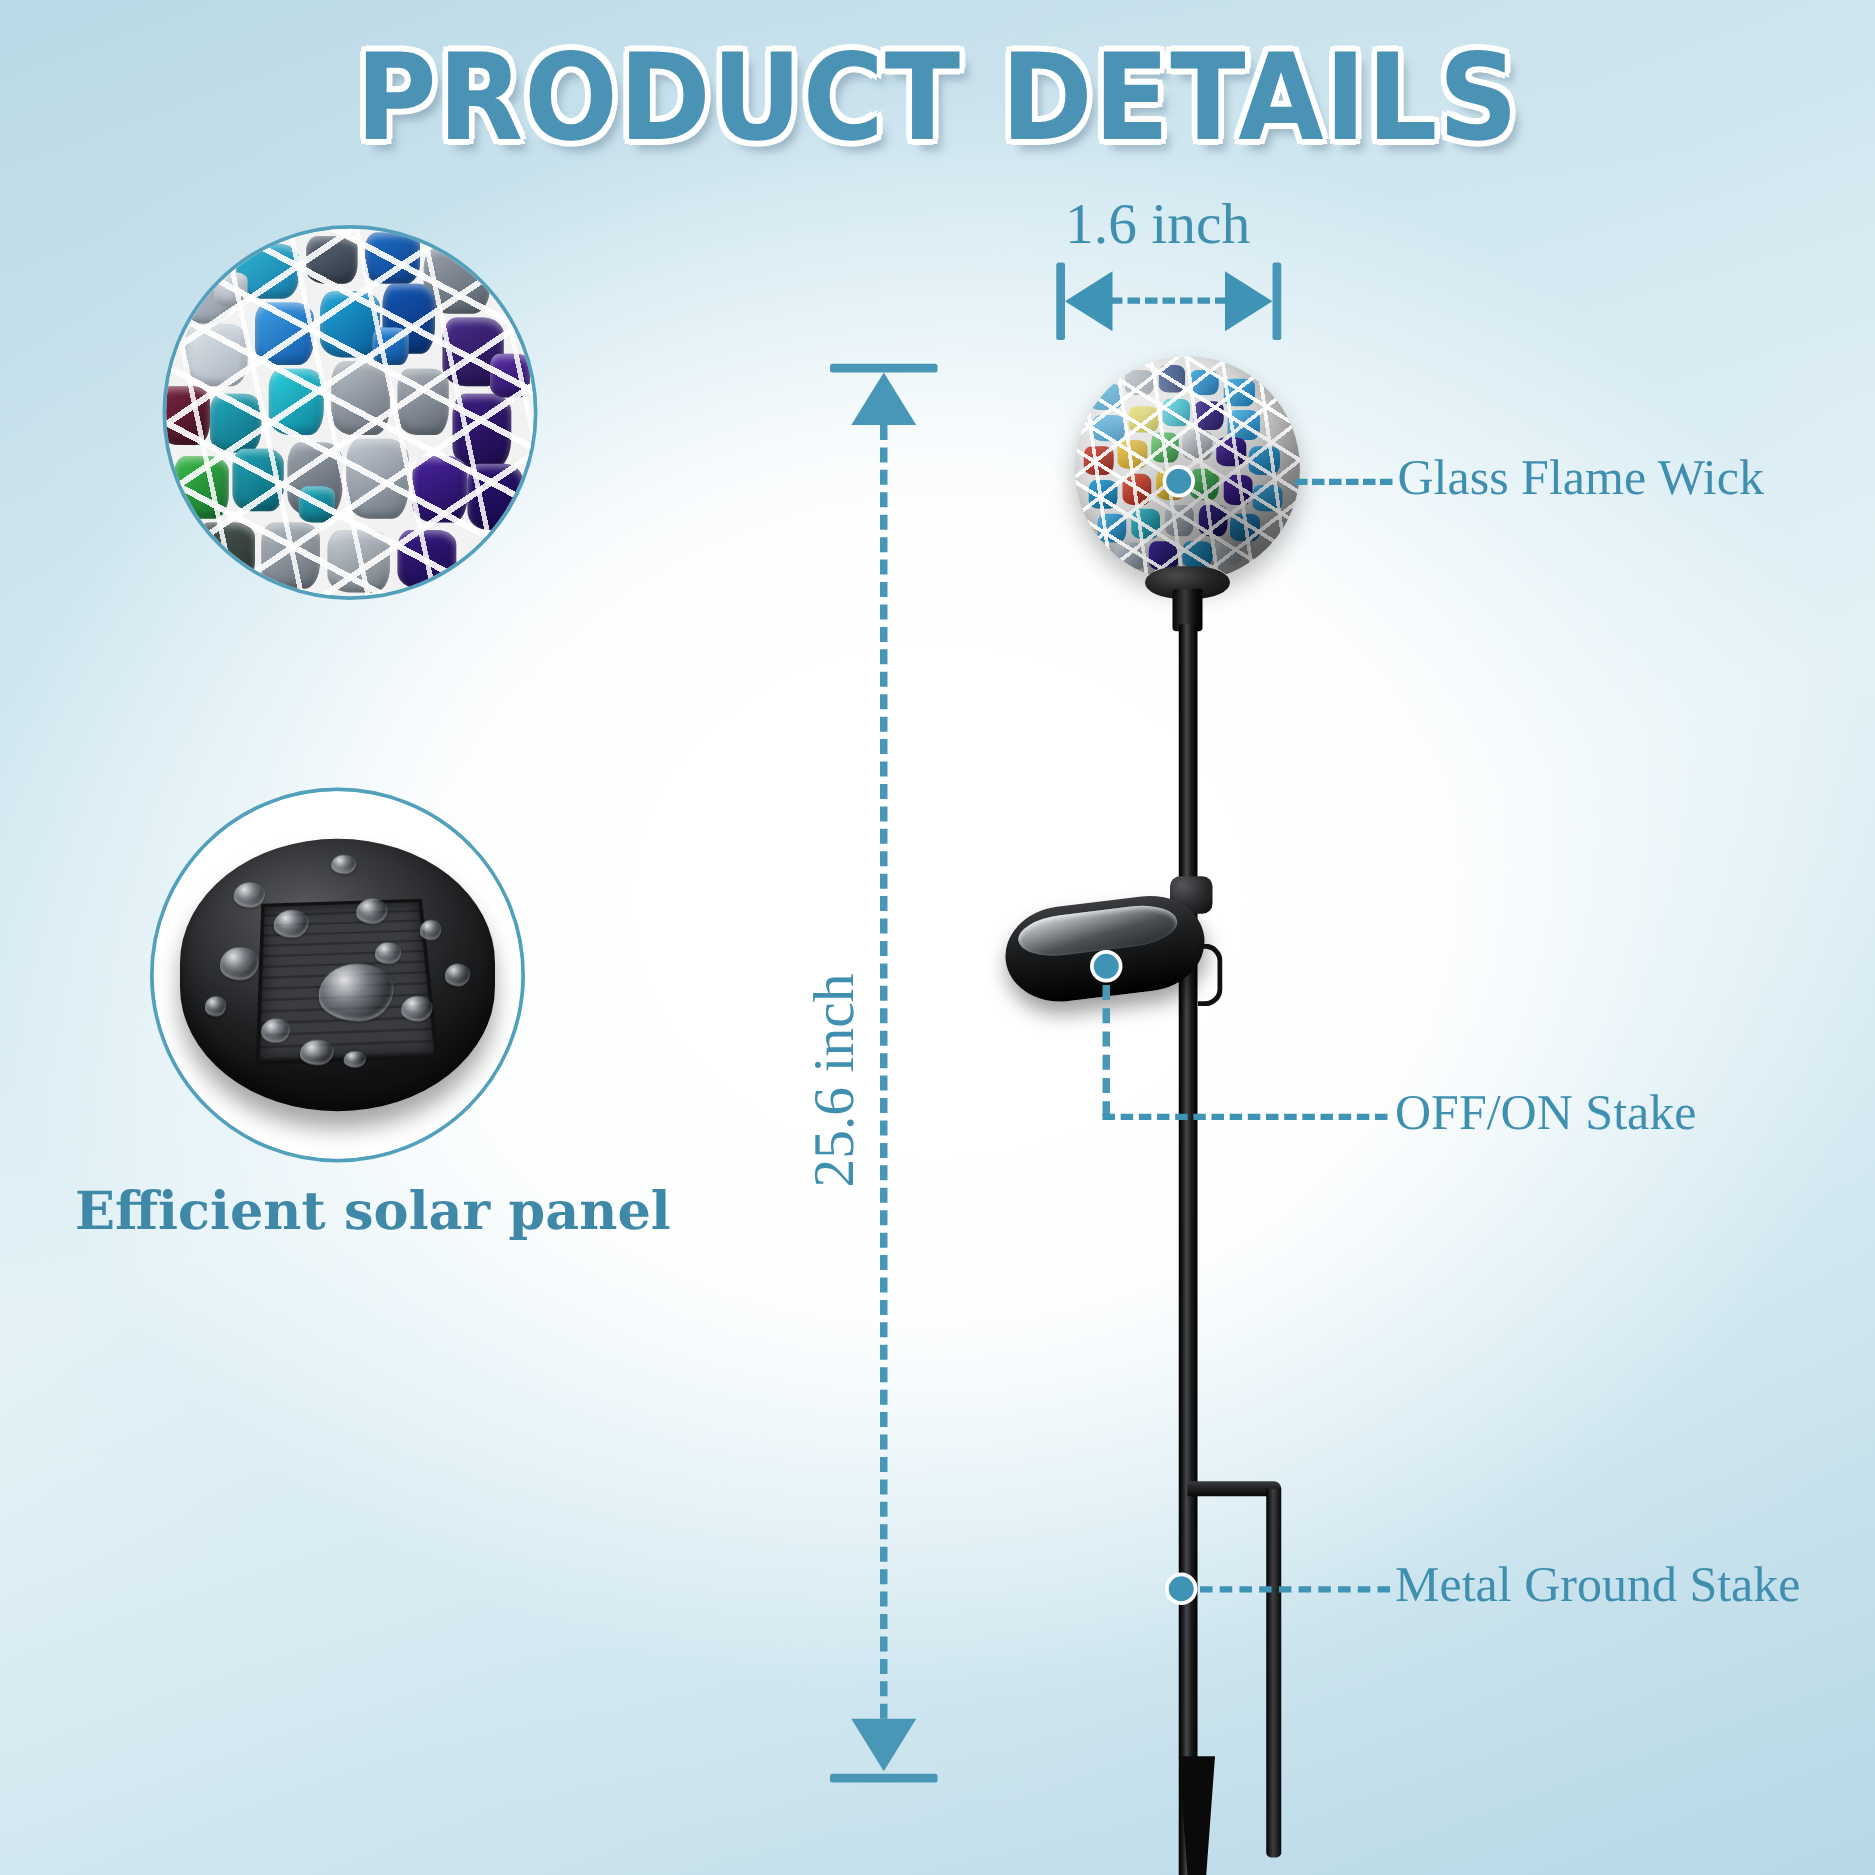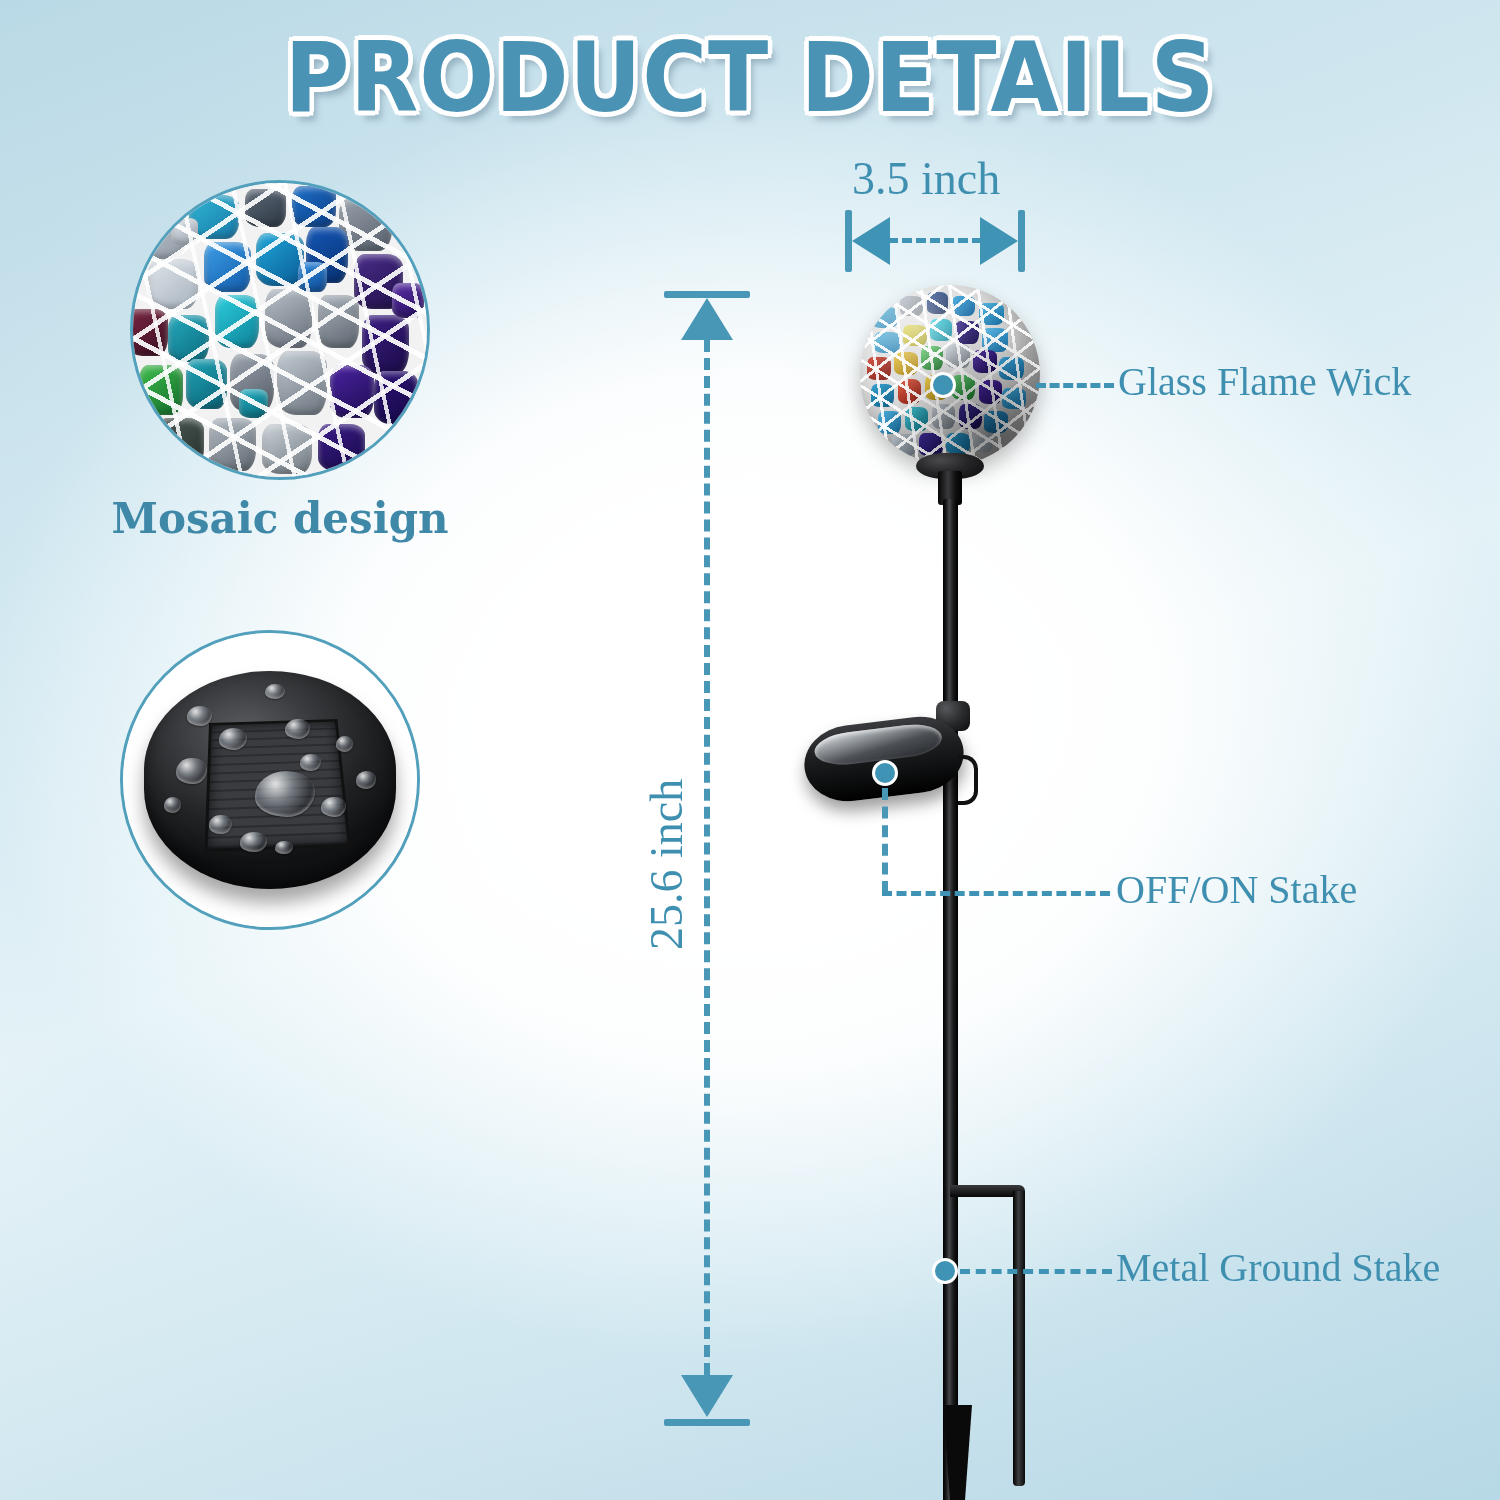--- a/index.html
+++ b/index.html
@@ -269,21 +269,20 @@
         <div class="mchip" style="left:88%;top:34%;width:11%;height:12%;background:linear-gradient(150deg,#5c2fa8,#23105a);"></div>
         <div class="mchip" style="left:36%;top:70%;width:10%;height:10%;background:linear-gradient(150deg,#1fb0c4,#0b6576);"></div>
         <div class="mchip" style="left:56%;top:27%;width:10%;height:10%;background:linear-gradient(150deg,#2b8ae0,#0f4a92);"></div>
         <div style="position:absolute;inset:0;background:
           repeating-linear-gradient(28deg, rgba(255,255,255,.92) 0 5px, rgba(255,255,255,0) 5px 40px),
           repeating-linear-gradient(-34deg, rgba(255,255,255,.9) 0 5px, rgba(255,255,255,0) 5px 46px),
           repeating-linear-gradient(78deg, rgba(255,255,255,.85) 0 4px, rgba(255,255,255,0) 4px 52px);
           mix-blend-mode:normal;"></div>
       </div>
     </div>
-    <div class="fcaption">Mosaic design</div>
   </div>
 
   <div class="feature" style="left:60px;top:630px;">
     <div class="fcircle">
       <div class="solar-closeup">
         <div class="solar-body">
           <div class="solar-cell"></div>
           <div class="drop" style="left:44%;top:46%;width:24%;height:21%;"></div>
           <div class="drop" style="left:30%;top:26%;width:11%;height:10%;"></div>
           <div class="drop" style="left:56%;top:22%;width:10%;height:9%;"></div>
@@ -294,24 +293,25 @@
           <div class="drop" style="left:70%;top:58%;width:10%;height:9%;"></div>
           <div class="drop" style="left:26%;top:66%;width:9%;height:9%;"></div>
           <div class="drop" style="left:38%;top:74%;width:11%;height:9%;"></div>
           <div class="drop" style="left:52%;top:78%;width:7%;height:6%;"></div>
           <div class="drop" style="left:84%;top:46%;width:8%;height:8%;"></div>
           <div class="drop" style="left:48%;top:6%;width:8%;height:7%;"></div>
           <div class="drop" style="left:8%;top:58%;width:7%;height:7%;"></div>
         </div>
       </div>
     </div>
+    <div class="fcaption">Efficient solar panel</div>
   </div>
 
 
-  <div class="dimlabel" style="left:852px;top:152px;">3.5 inch</div>
+  <div class="dimlabel" style="left:852px;top:152px;">1.6 inch</div>
   <div class="tickbar-v acc" style="left:845px;top:210px;height:62px;"></div>
   <div class="tickbar-v acc" style="left:1018px;top:210px;height:62px;"></div>
   <div class="arr-left" style="left:852px;top:217px;"></div>
   <div class="arr-right" style="left:980px;top:217px;"></div>
   <div class="dash-h" style="left:888px;top:238px;width:94px;"></div>
 
   <div class="tickbar-h acc" style="left:664px;top:291px;width:86px;"></div>
   <div class="arr-up" style="left:681px;top:298px;"></div>
   <div class="dash-v" style="left:704px;top:340px;height:1035px;"></div>
   <div class="arr-down" style="left:681px;top:1375px;"></div>

